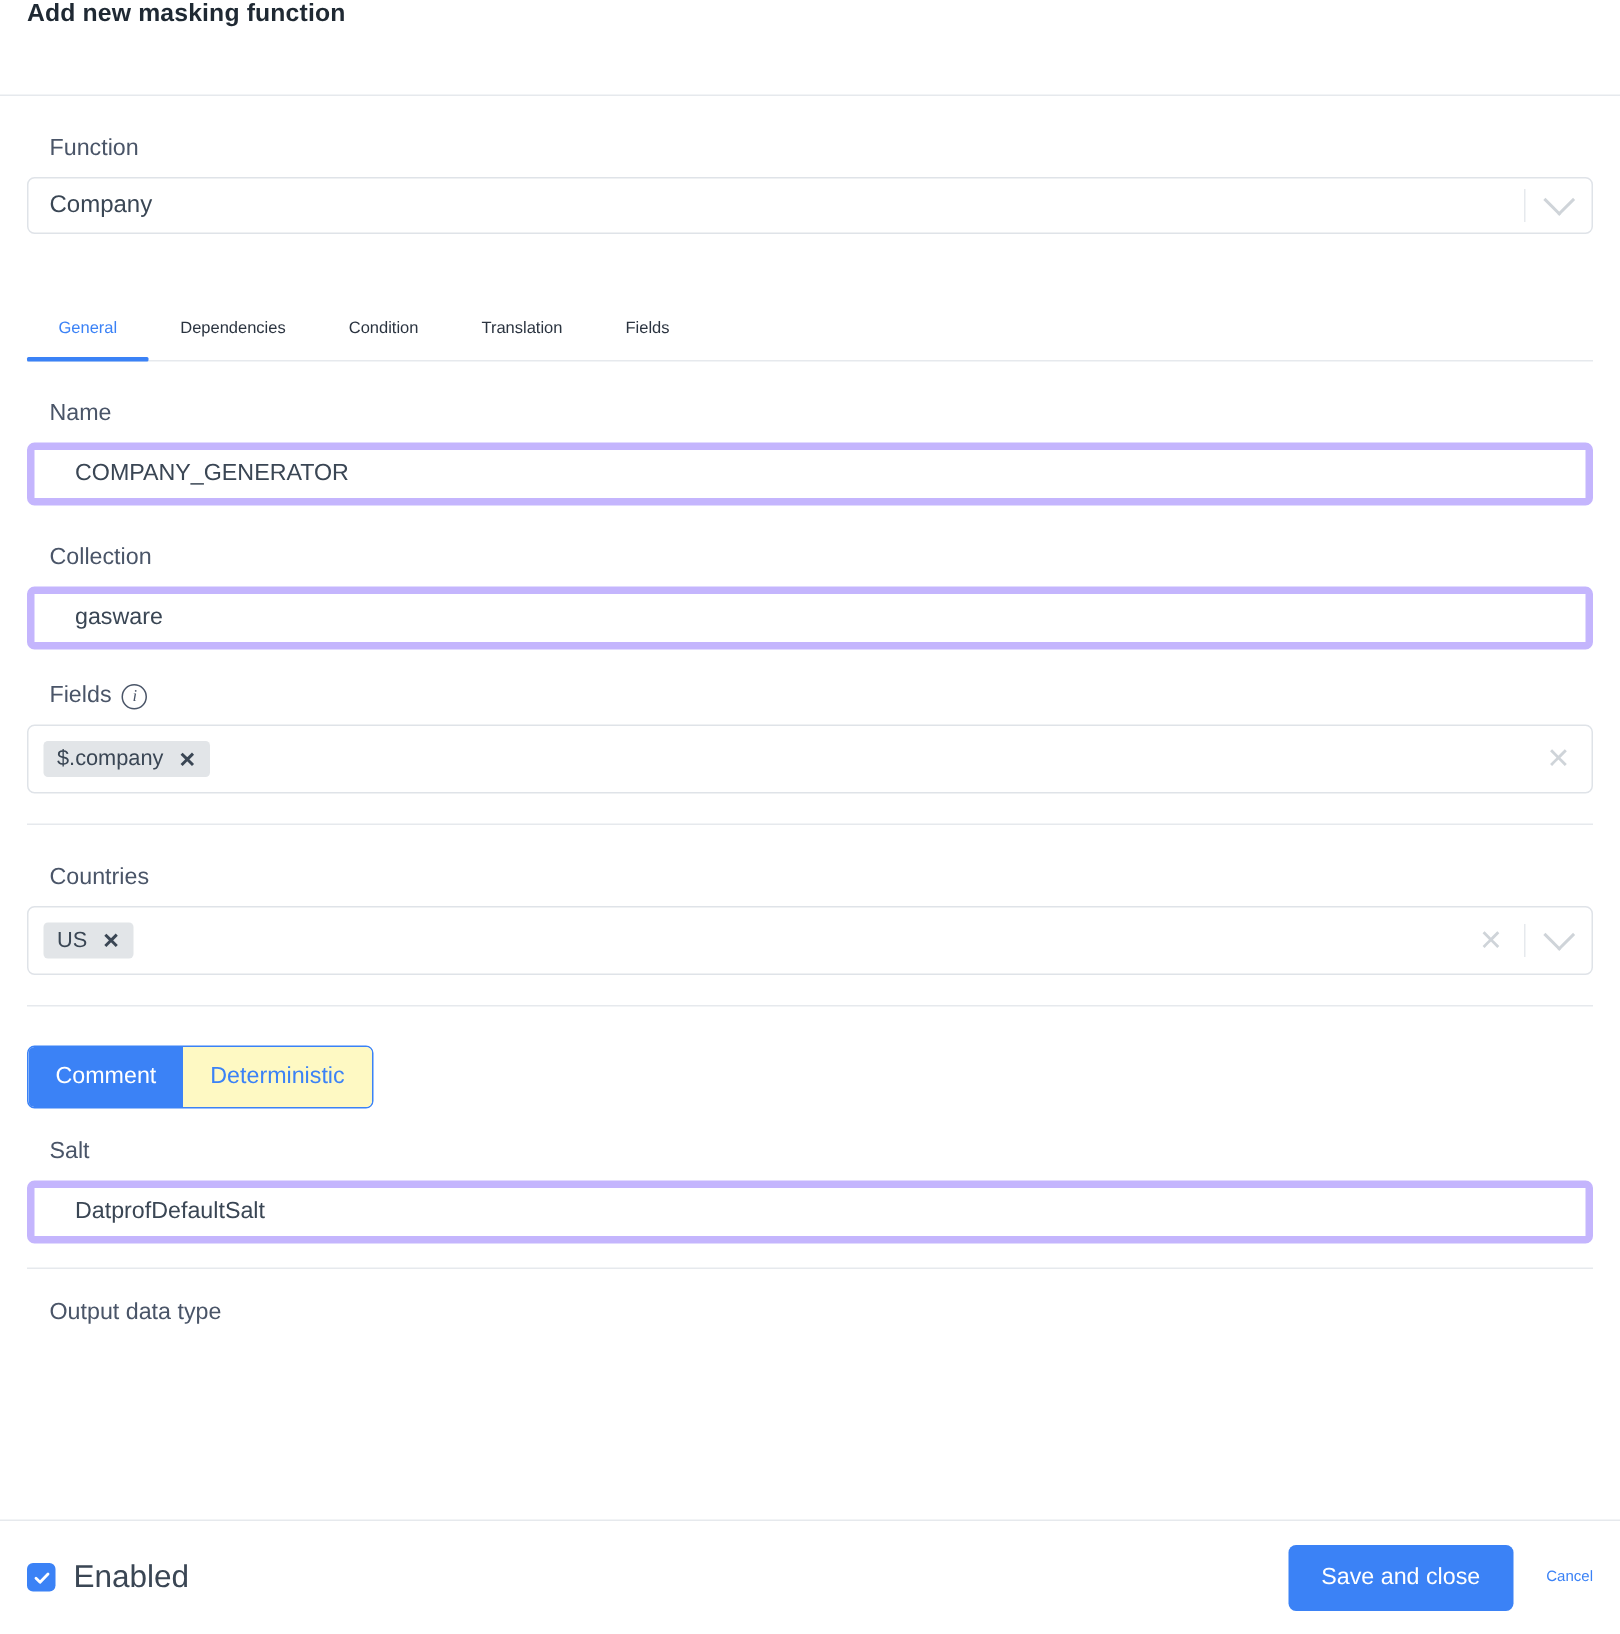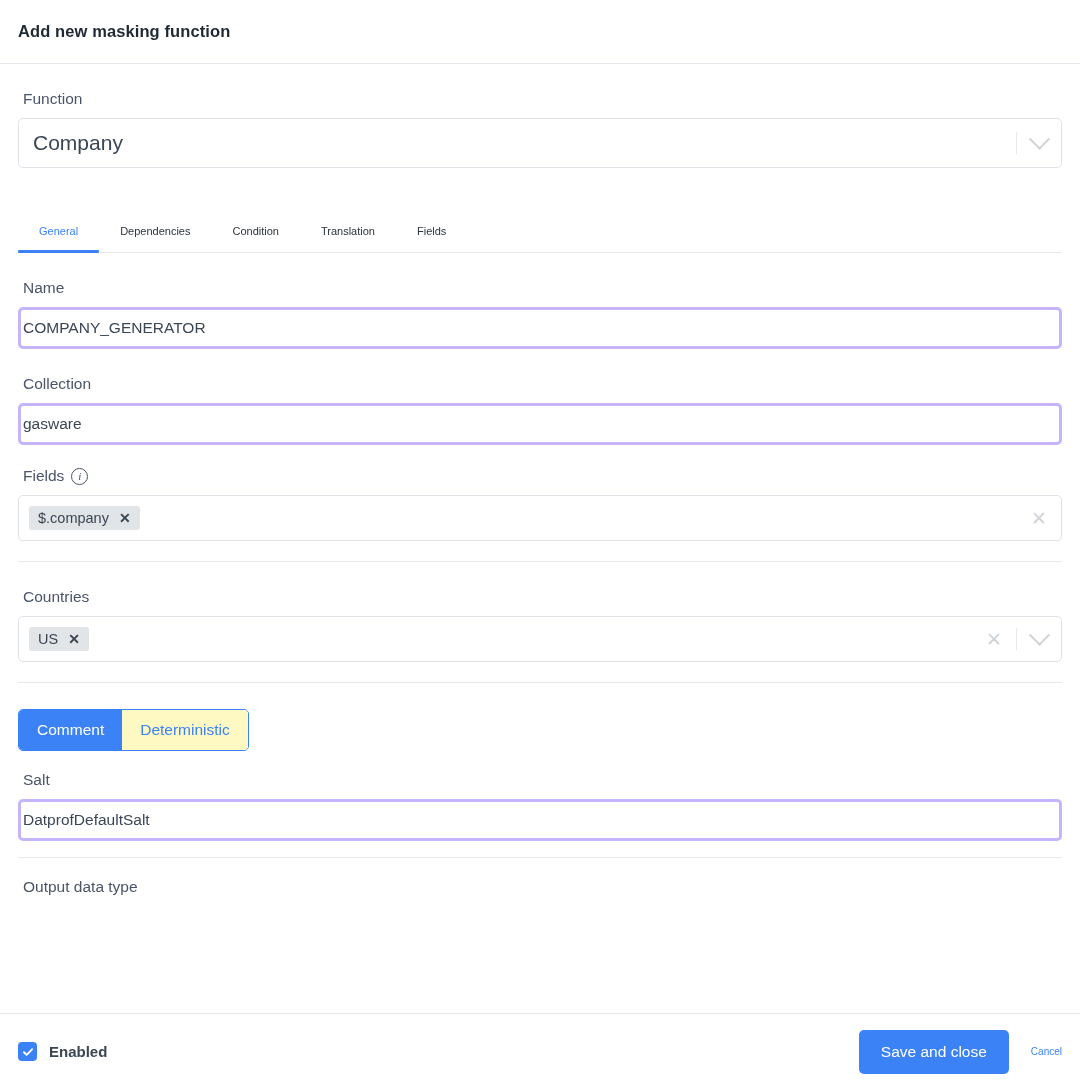--- a/index.html
+++ b/index.html
@@ -23,21 +23,21 @@
     display: flex;
     flex-direction: column;
   }
 
   
   .modal-header {
     height: 64px;
     min-height: 64px;
     border-bottom: 1px solid #e6e9ed;
     display: flex;
-    align-items: center;
+    align-items: flex-start;
     padding: 0 18px;
     box-sizing: border-box;
   }
   .modal-title {
     font-size: 16.5px;
     font-weight: bold;
     color: #1f2933;
     letter-spacing: 0.1px;
   }
 
@@ -45,49 +45,49 @@
   .modal-body {
     flex: 1 1 auto;
     padding: 0 18px;
     box-sizing: border-box;
     overflow: hidden;
   }
 
   .field-label {
     font-size: 15.5px;
     color: #4a5568;
-    margin: 0 0 10px 5px;
+    margin: 0 0 10px 15px;
     display: flex;
     align-items: center;
     gap: 7px;
   }
   .group { margin-top: 0; }
 
   
   .input-box {
     height: 42px;
-    border: 3px solid #c4b5fd;
+    border: 5px solid #c4b5fd;
     border-radius: 5px;
     background: #fff;
     display: flex;
     align-items: center;
-    padding: 0 2px;
+    padding: 0 27px;
     box-sizing: border-box;
     font-size: 15.5px;
     color: #3a4654;
   }
   .select-box {
-    height: 50px;
+    height: 38px;
     border: 1px solid #dfe3e8;
     border-radius: 5px;
     background: #fff;
     display: flex;
     align-items: center;
     box-sizing: border-box;
-    font-size: 21px;
+    font-size: 16px;
     color: #3a4654;
     padding-left: 14px;
   }
   .select-box.disabled {
     background: #eef0f2;
     border-color: #e4e7ea;
     color: #9aa3ad;
   }
   .select-value { flex: 1 1 auto; }
   .select-value.placeholder { color: #9aa3ad; }
@@ -255,23 +255,22 @@
     height: 19px;
     border-radius: 4px;
     background: #3b82f6;
     display: flex;
     align-items: center;
     justify-content: center;
     cursor: pointer;
   }
   .checkbox svg { display: block; }
   .checkbox-label {
-    font-size: 15px;
-    color: #3a4654;
-    font-weight: bold;
+    font-size: 21px;
+    color: #3a4654;
   }
   .footer-right {
     display: flex;
     align-items: center;
     gap: 22px;
   }
   .btn-primary {
     background: #3b82f6;
     color: #fff;
     font-size: 15.5px;

